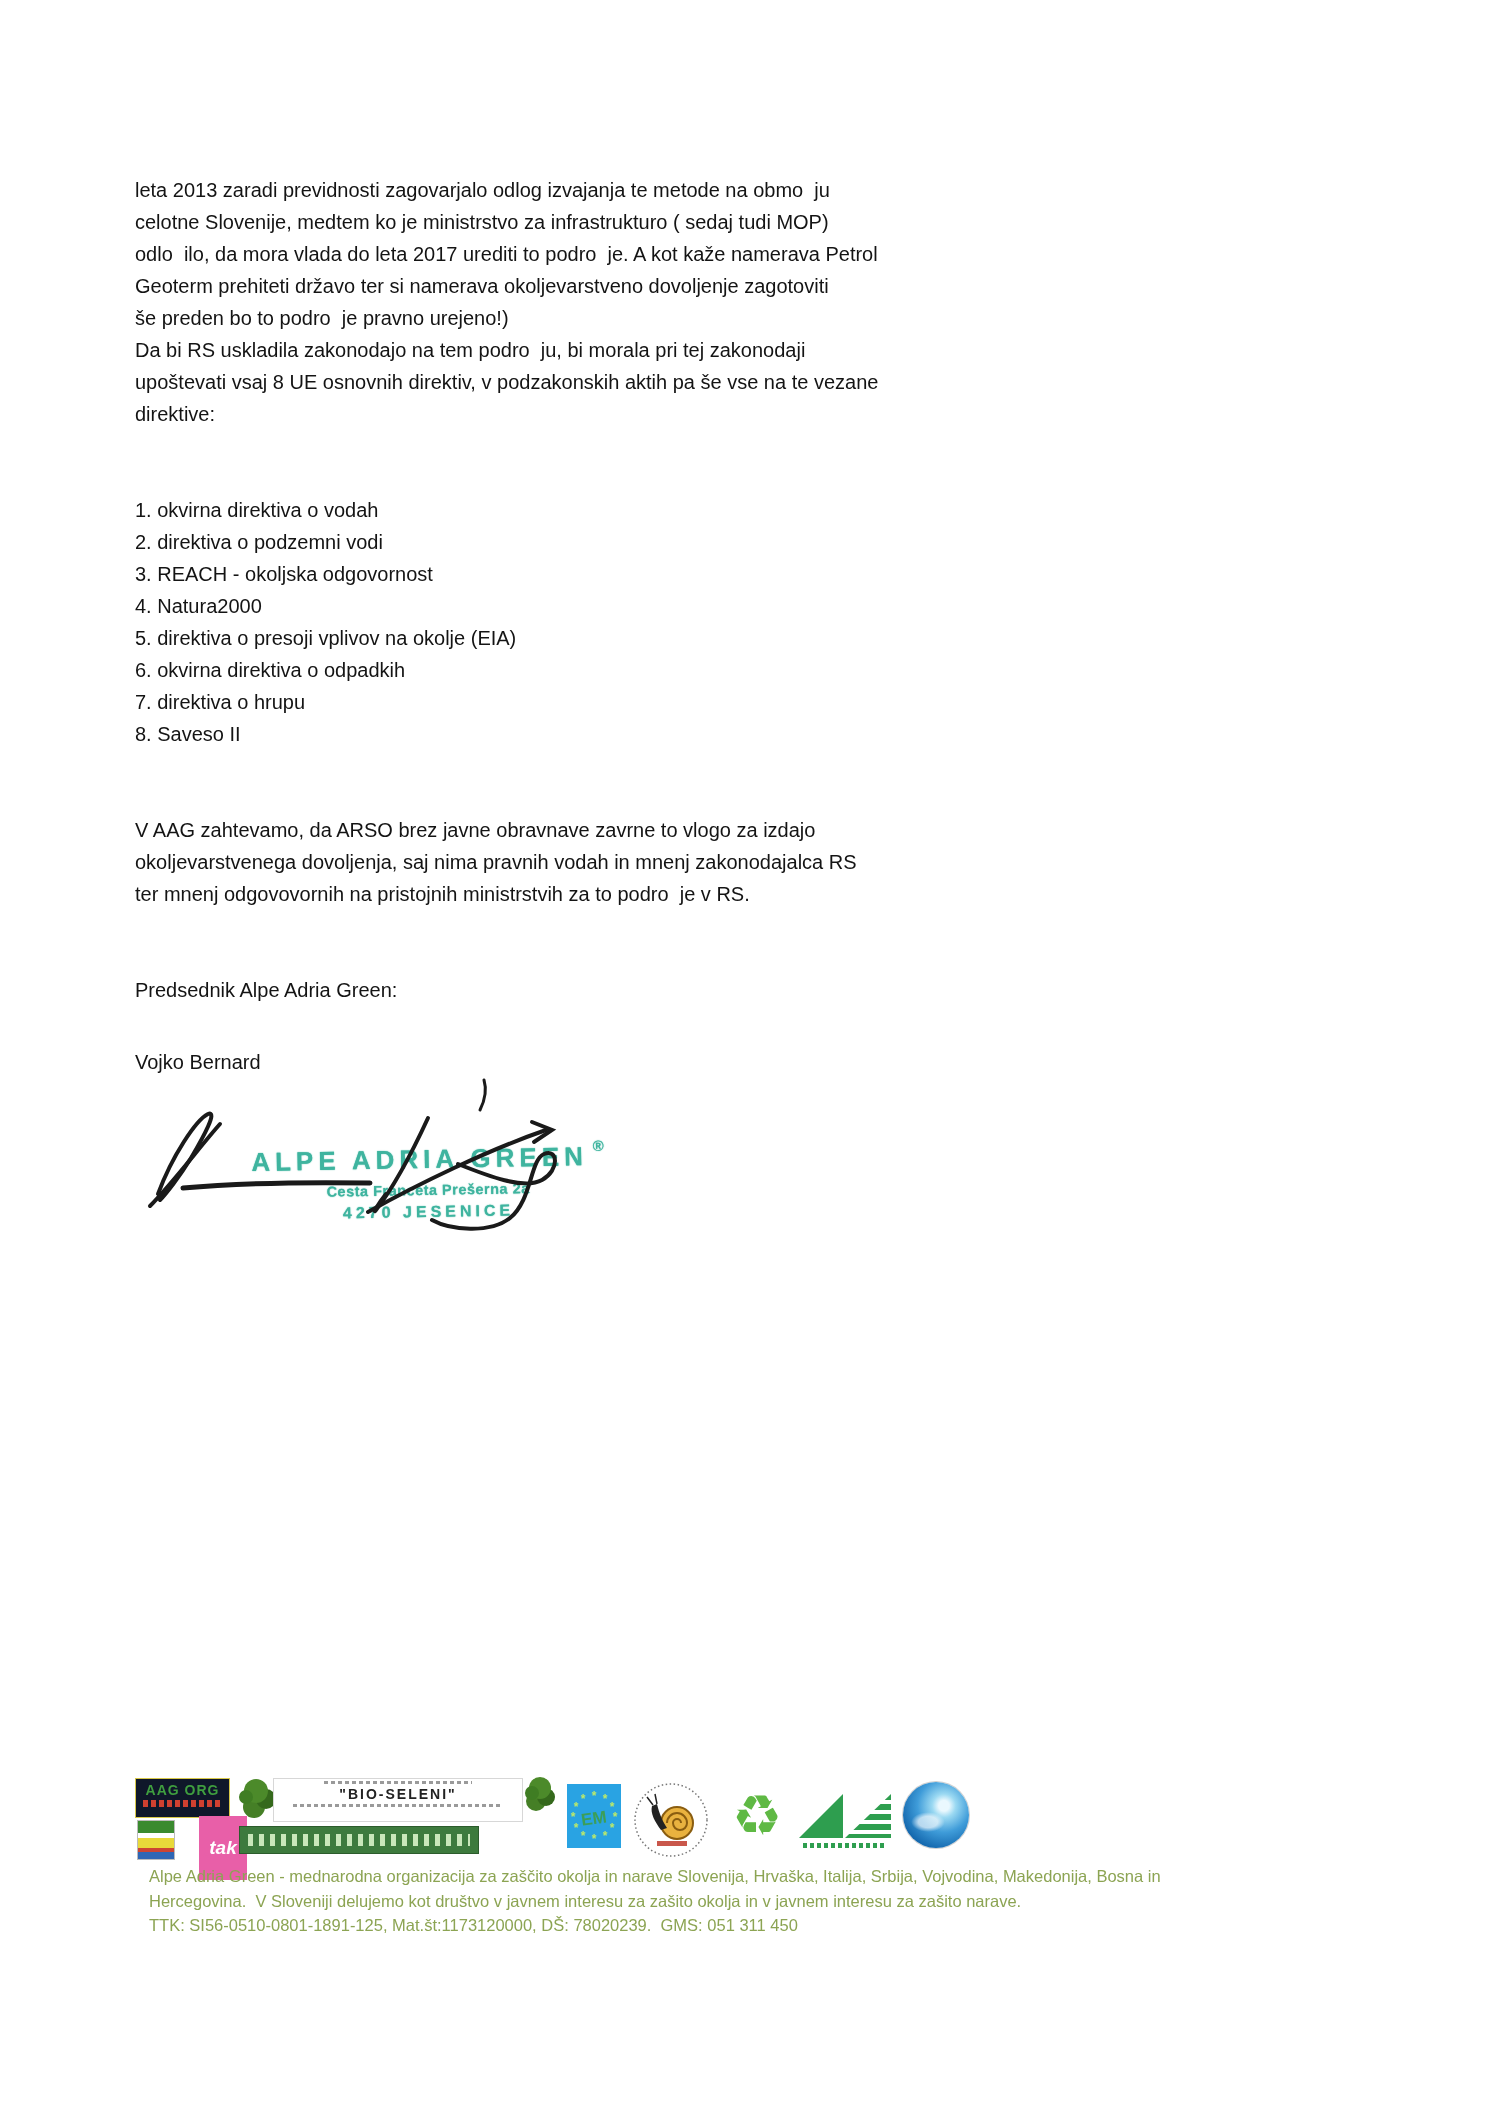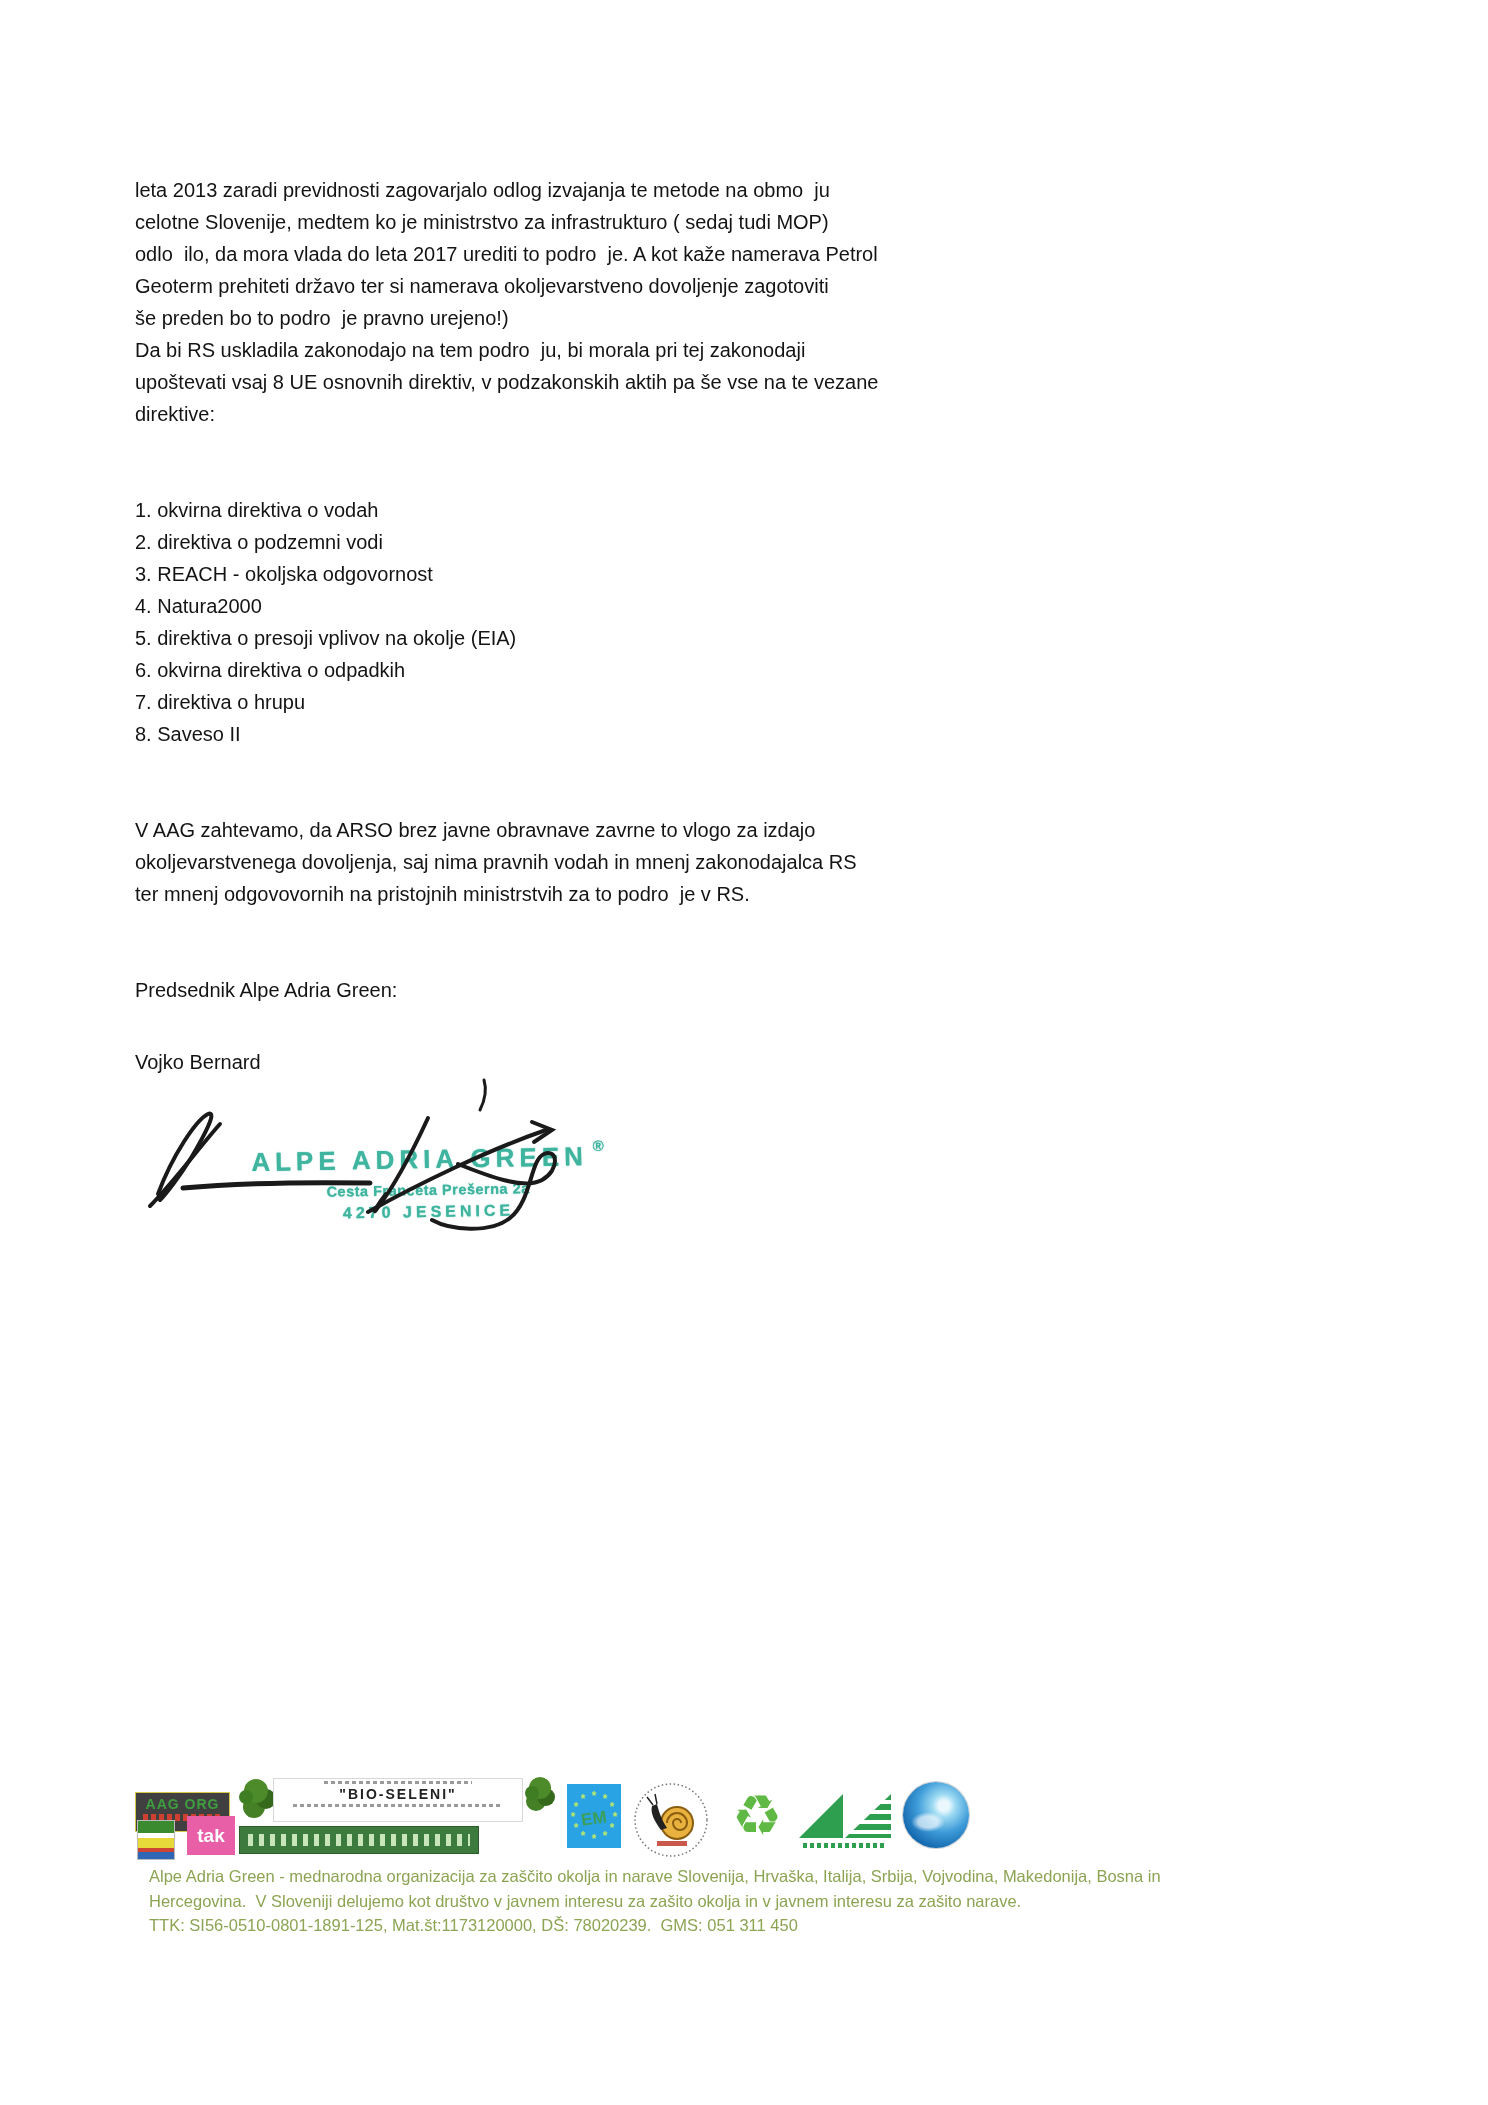--- a/index.html
+++ b/index.html
@@ -30,28 +30,28 @@
   .stamp-line1{font-size:26px;font-weight:700;letter-spacing:5px;white-space:nowrap;}
   .stamp-reg{font-size:15px;vertical-align:14px;margin-left:5px;letter-spacing:0;}
   .stamp-line2{font-size:14.5px;font-weight:700;letter-spacing:.5px;margin-top:7px;}
   .stamp-line3{font-size:16px;font-weight:700;letter-spacing:4px;margin-top:5px;}
   #sig-svg{position:absolute;left:0;top:0;}
 
   
   #logos{position:absolute;left:135px;top:1776px;width:840px;height:88px;}
   .logo{position:absolute;}
   
-  .aag-yellow{left:0;top:16px;width:95px;height:40px;background:#404040;border:1px solid #d8c84a;box-sizing:border-box;text-align:center;}
+  .aag-yellow{left:0;top:2px;width:95px;height:40px;background:#0f172a;border:1px solid #d8c84a;box-sizing:border-box;text-align:center;}
   .aag-org-text{font-size:14px;font-weight:800;color:#3f9e3f;letter-spacing:1px;margin-top:3px;}
   .aag-red-bar{height:7px;width:86%;margin:2px auto 0;
     background:repeating-linear-gradient(90deg,#d04030 0 5px,rgba(0,0,0,0) 5px 8px);}
   .aag-mini{left:2px;top:44px;width:38px;height:40px;
     background:linear-gradient(180deg,#3a8a2f 0 32%,#ffffff 32% 45%,#e8d93a 45% 72%,#cc4433 72% 82%,#2f66b5 82% 100%);
     border:1px solid #bbb;box-sizing:border-box;}
-  .tak-box{left:52px;top:40px;width:48px;height:39px;background:#e85fa8;display:flex;align-items:center;justify-content:center;}
+  .tak-box{left:64px;top:40px;width:48px;height:64px;background:#e85fa8;display:flex;align-items:center;justify-content:center;font-style:italic;}
   .tak-text{color:#fff;font-size:19px;font-weight:700;}
   
   .bio{left:98px;top:0;width:330px;height:86px;}
   .tree{position:absolute;width:14px;height:14px;border-radius:50%;background:#3f7d23;}
   .tree-1{left:6px;top:14px;box-shadow:10px -6px 0 5px #4c8a2a,20px 2px 0 3px #35691c,8px 10px 0 4px #457f26;}
   .tree-2{left:292px;top:10px;box-shadow:8px -5px 0 4px #4c8a2a,14px 4px 0 2px #35691c,4px 8px 0 3px #457f26;}
   .bio-banner{position:absolute;left:40px;top:2px;width:250px;height:44px;background:#fff;border:1px solid #d7d7d7;box-sizing:border-box;text-align:center;}
   .bio-bar{height:3px;background:repeating-linear-gradient(90deg,#9a9a9a 0 4px,rgba(0,0,0,0) 4px 7px);margin:2px auto 0;}
   .bio-bar.w60{width:60%;}
   .bio-bar.w85{width:85%;}

